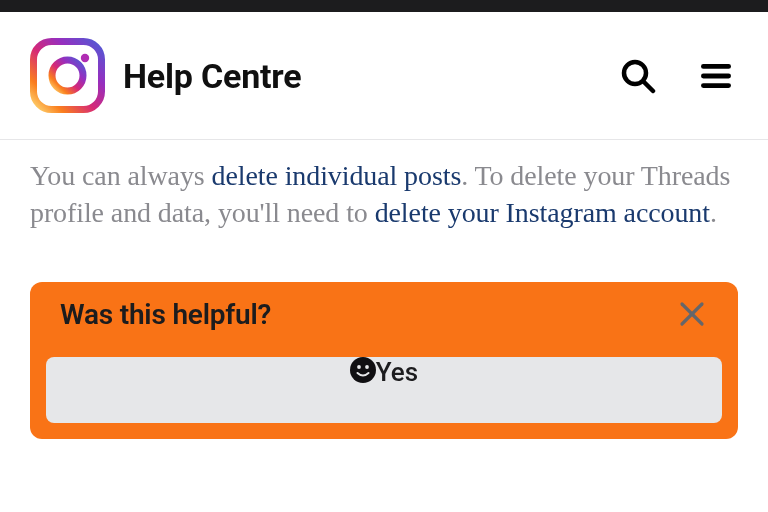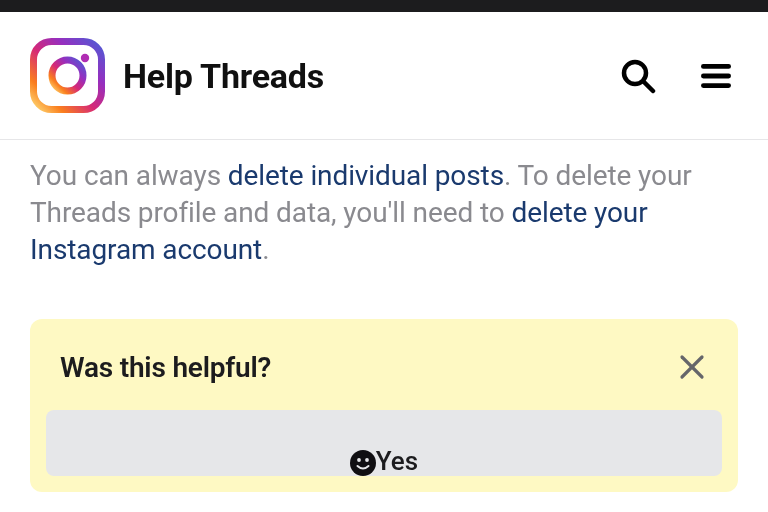--- a/index.html
+++ b/index.html
@@ -52,31 +52,32 @@
       cursor: pointer;
     }
     .content {
       padding: 18px 30px 0 30px;
     }
     .body-text {
       font-size: 28px;
       line-height: 1.32;
       color: #8a8a8f;
       letter-spacing: -0.1px;
+      font-family: Liberation Serif, serif;
     }
     .body-text a {
       color: #1a3a6e;
       text-decoration: none;
       cursor: pointer;
     }
     .feedback-box {
       margin: 50px 30px 0 30px;
-      background: #fef9c3;
+      background: #f97316;
       border-radius: 12px;
-      padding: 32px 16px 16px 16px;
+      padding: 16px 16px 16px 16px;
     }
     .feedback-head {
       display: flex;
       align-items: center;
       justify-content: space-between;
       padding: 0 14px 26px 14px;
     }
     .feedback-title {
       font-size: 28px;
       font-weight: 600;
@@ -94,21 +95,21 @@
     .btn-row {
       display: flex;
       gap: 16px;
     }
     .fb-btn {
       flex: 1;
       background: #e6e7e9;
       border-radius: 8px;
       height: 66px;
       display: flex;
-      align-items: flex-end;
+      align-items: flex-start;
       justify-content: center;
       cursor: pointer;
       font-size: 26px;
       font-weight: 500;
       color: #1c1c1e;
     }
     .face-icon {
       width: 26px;
       height: 26px;
       flex-shrink: 0;
@@ -129,21 +130,21 @@
           <stop offset="45%" stop-color="#d62976"></stop>
           <stop offset="70%" stop-color="#962fbf"></stop>
           <stop offset="100%" stop-color="#4f5bd5"></stop>
         </linearGradient>
       </defs>
       <rect x="3.5" y="3.5" width="68" height="68" rx="18" ry="18" fill="none" stroke="url(#g1)" stroke-width="7"></rect>
       <circle cx="37.5" cy="37.5" r="15.5" fill="none" stroke="url(#g1)" stroke-width="7"></circle>
       <circle cx="55" cy="20" r="4.2" fill="#b02db3"></circle>
     </svg>
   </div>
-  <div class="header-title">Help Threads</div>
+  <div class="header-title">Help Centre</div>
   <div class="search-btn">
     <svg width="36" height="36" viewBox="0 0 36 36">
       <circle cx="15" cy="15" r="11" fill="none" stroke="#000" stroke-width="4.5"></circle>
       <line x1="24" y1="24" x2="33" y2="33" stroke="#000" stroke-width="4.5" stroke-linecap="round"></line>
     </svg>
   </div>
   <div class="menu-btn">
     <svg width="30" height="28" viewBox="0 0 30 28">
       <rect x="0" y="2" width="30" height="4.8" rx="2.4" fill="#000"></rect>
       <rect x="0" y="11.6" width="30" height="4.8" rx="2.4" fill="#000"></rect>

